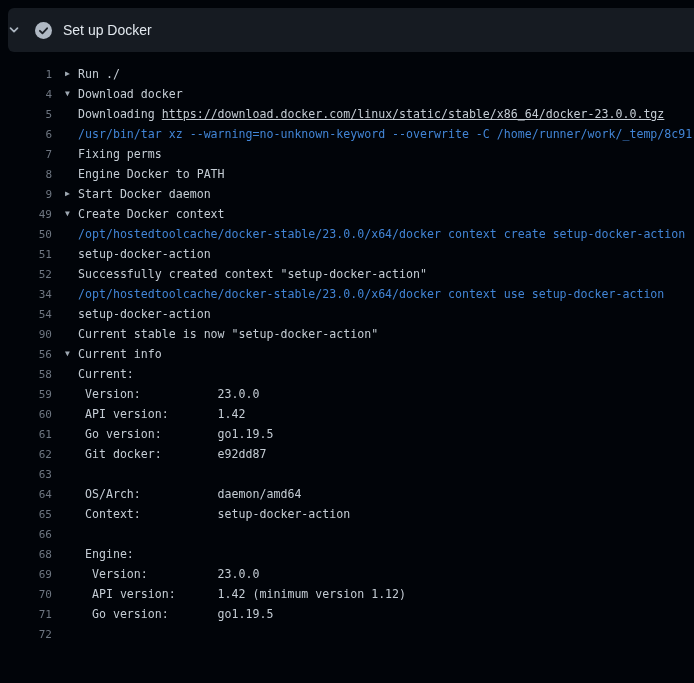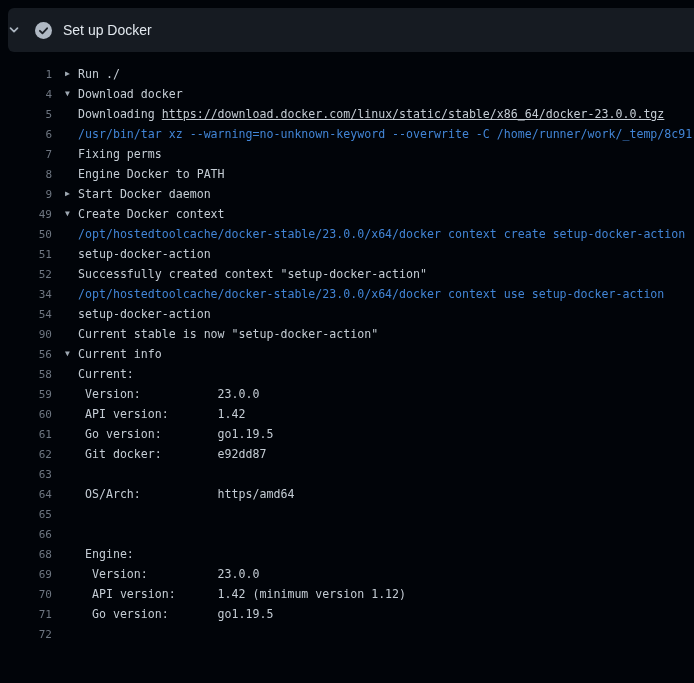--- a/index.html
+++ b/index.html
@@ -184,26 +184,27 @@
   </div>
 
   <div class="row text">
     <span class="ln">63</span>
     <span class="gutter"></span>
   </div>
 
   <div class="row text">
     <span class="ln">64</span>
     <span class="gutter"></span>
-    <span class="txt"><span> OS/Arch:           https/amd64</span></span>
+    <span class="txt"><span> OS/Arch:           daemon/amd64</span></span>
   </div>
 
   <div class="row text">
     <span class="ln">65</span>
     <span class="gutter"></span>
+    <span class="txt"><span> Context:           setup-docker-action</span></span>
   </div>
 
   <div class="row text">
     <span class="ln">66</span>
     <span class="gutter"></span>
     <span class="txt"><span></span></span>
   </div>
 
 
   <div class="row text">

